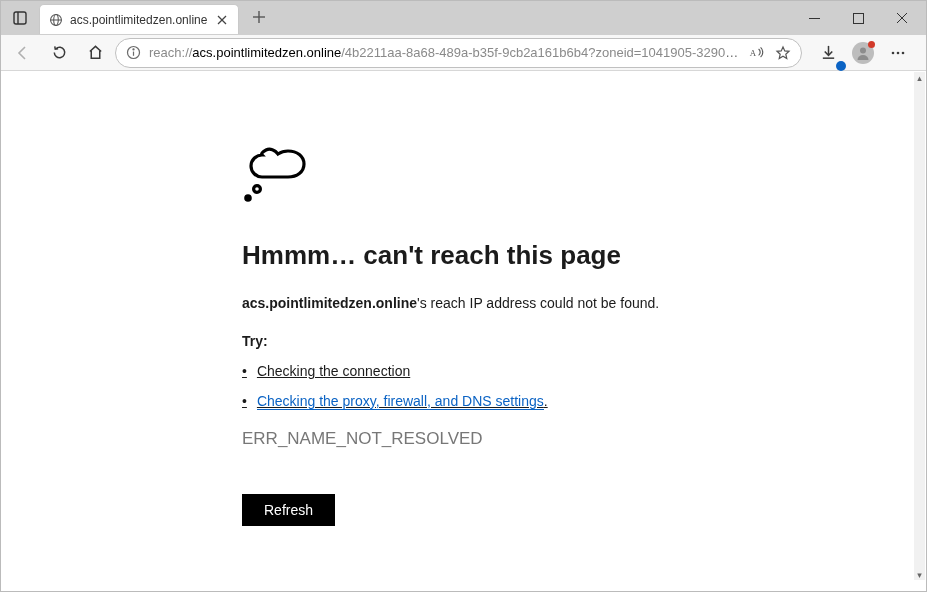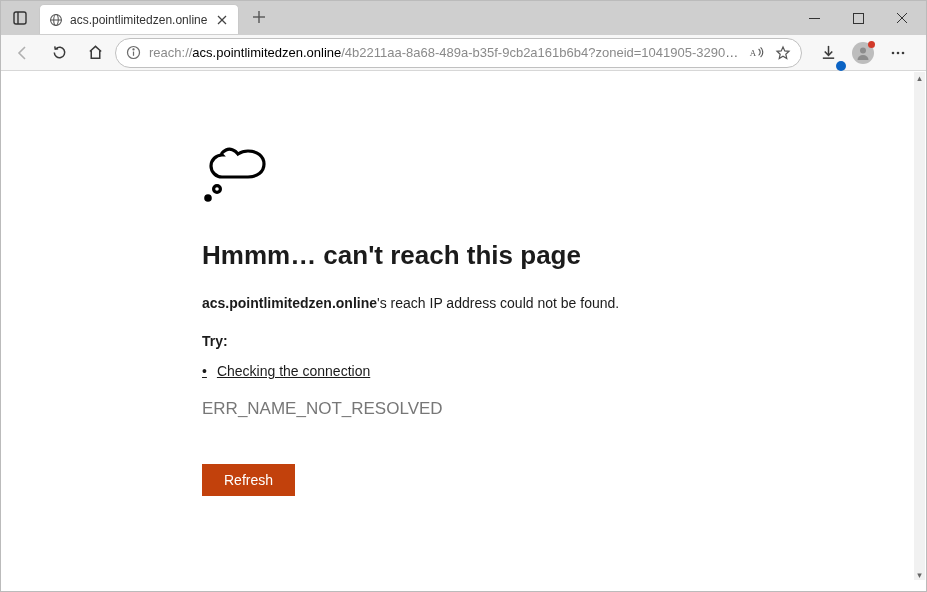--- a/index.html
+++ b/index.html
@@ -107,38 +107,39 @@
     display:flex;align-items:center;justify-content:center;color:#fff;font-size:7px;font-weight:bold;
   }
   .avatar{width:22px;height:22px;border-radius:50%;background:#bdbdbd;position:relative;display:flex;align-items:center;justify-content:center;}
   .avatar::after{content:"";position:absolute;top:-1px;right:-1px;width:7px;height:7px;background:#d23a2a;border-radius:50%;}
   
   .viewport{
     position:absolute;
     top:71px; left:1px; right:12px; bottom:11px;
     background:#fff;
     overflow:hidden;
+    padding-left:40px;
   }
   .content{
     padding:70px 0 0 200px;
     max-width:680px;
     color:#1b1b1b;
   }
   .cloud-icon{margin-bottom:34px;}
   .content h1{font-size:26px;font-weight:600;margin-bottom:24px;}
   .msg{font-size:14px;margin-bottom:22px;}
   .msg .host{font-weight:600;}
   .try{font-size:14px;font-weight:600;margin-bottom:14px;}
   ul.suggest{list-style:none;padding:0;margin:0 0 20px 0;}
   ul.suggest li{font-size:14px;margin-bottom:14px;display:flex;align-items:flex-start;gap:10px;text-decoration:underline;}
   ul.suggest li::before{content:"•";color:#1b1b1b;}
   .link{color:#0b63c4;text-decoration:none;border-bottom:1px solid #0b63c4;}
   .errcode{font-size:17px;color:#777;margin-bottom:45px;}
   .refresh-btn{
-    background:#c2410c;color:#fff;border:none;
+    background:#000000;color:#fff;border:none;
     font-size:14px;padding:8px 22px;cursor:pointer;
   }
   
   .vscroll{
     position:absolute;top:71px;right:1px;bottom:11px;width:11px;background:#f1f1f1;
   }
   .vscroll .arrow{height:11px;display:flex;align-items:center;justify-content:center;color:#666;font-size:9px;}
   .vscroll .arrow.bot{position:absolute;bottom:0;left:0;right:0;}
   svg{display:block;}
 </style>
@@ -277,20 +278,23 @@
     </div>
     <h1>Hmmm… can't reach this page</h1>
     <p class="msg">
       <span class="host">acs.pointlimitedzen.online</span><span>'s reach IP address could not be found.</span>
     </p>
     <p class="try">Try:</p>
     <ul class="suggest">
       <li>
           <span>Checking the connection</span>
         </li>
+      <li>
+          <span><a href="#" class="link">Checking the proxy, firewall, and DNS settings</a><span>.</span></span>
+        </li>
     </ul>
     <div class="errcode">ERR_NAME_NOT_RESOLVED</div>
     <button class="refresh-btn">Refresh</button>
     
   </div>
 </div>
 
 <div class="vscroll">
   <div class="arrow">▴</div>
   <div class="arrow bot">▾</div>

